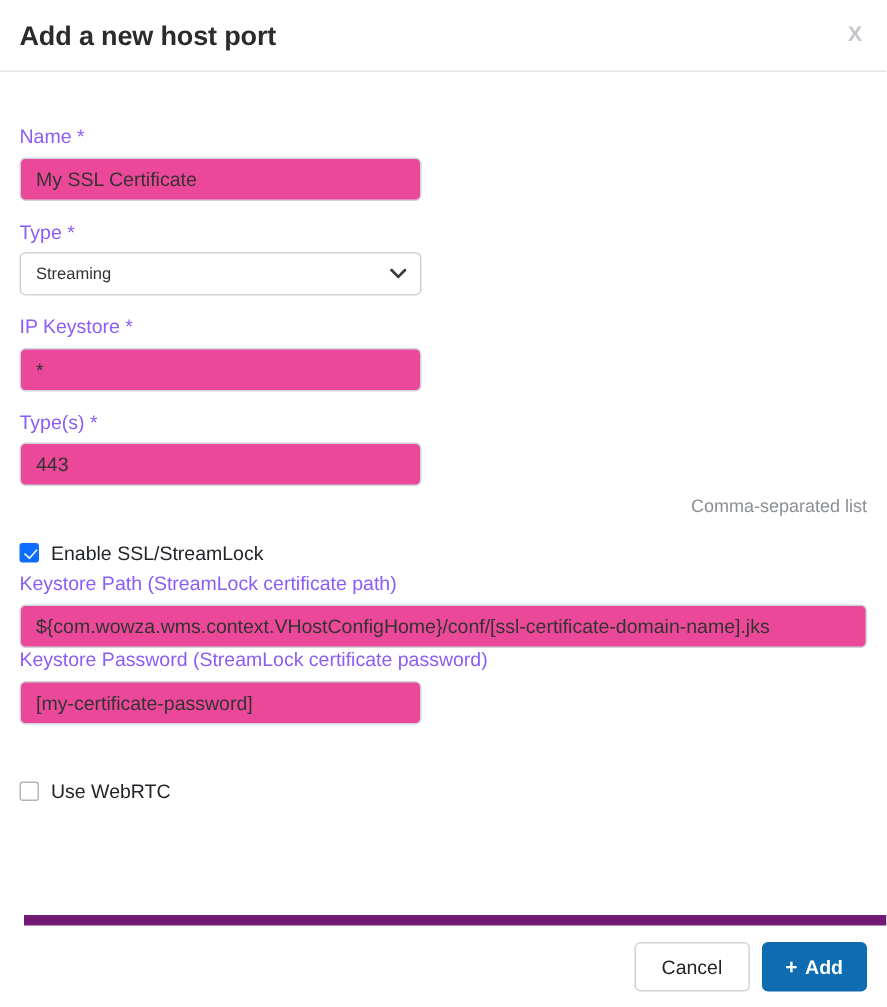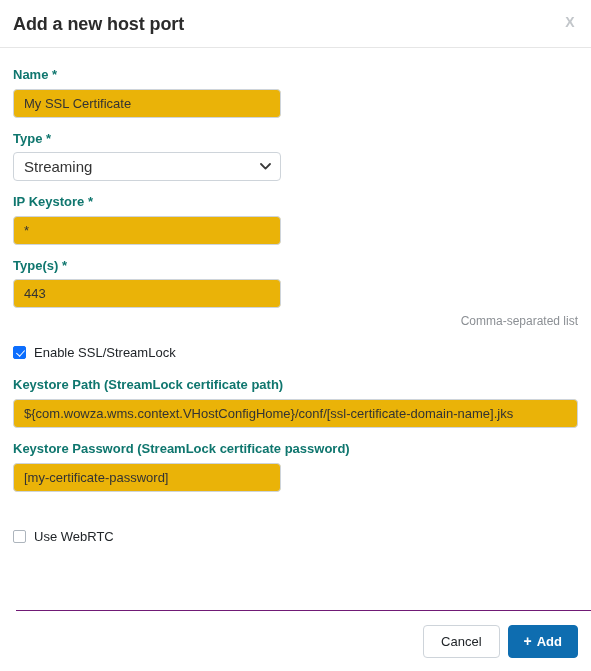--- a/index.html
+++ b/index.html
@@ -16,20 +16,21 @@
     overflow: hidden;
   }
 
   .dialog {
     width: 591px;
     height: 671px;
     background: #ffffff;
     display: flex;
     flex-direction: column;
     position: relative;
+    gap: 16px;
   }
 
   
   .dialog-header {
     height: 48px;
     flex: 0 0 48px;
     border-bottom: 1px solid #e6e6e6;
     display: flex;
     align-items: center;
     padding: 0 14px 0 13px;
@@ -69,32 +70,32 @@
     padding: 19px 13px 0 13px;
     overflow: hidden;
   }
 
   .field-group {
     margin-bottom: 0;
   }
   .field-label {
     display: block;
     font-size: 13px;
-    font-weight: bold;
-    color: #0f766e;
+    font-weight: normal;
+    color: #8b5cf6;
     margin: 0 0 6px 0;
     line-height: 1.2;
   }
   .text-input {
     display: block;
     width: 268px;
     height: 29px;
     border: 1px solid #ced4da;
     border-radius: 4px;
-    background: #eab308;
+    background: #ec4899;
     font-size: 13px;
     font-family: "Liberation Sans", sans-serif;
     color: #333333;
     padding: 0 10px;
     outline: none;
     line-height: 27px;
   }
   .text-input.wide {
     width: 565px;
   }
@@ -105,21 +106,21 @@
     width: 268px;
     height: 29px;
   }
   select.select-input {
     display: block;
     width: 268px;
     height: 29px;
     border: 1px solid #ced4da;
     border-radius: 4px;
     background: #ffffff;
-    font-size: 15px;
+    font-size: 11px;
     font-family: "Liberation Sans", sans-serif;
     color: #333333;
     padding: 0 26px 0 10px;
     outline: none;
     appearance: none;
     -webkit-appearance: none;
     -moz-appearance: none;
     cursor: pointer;
   }
   .select-arrow {
@@ -181,28 +182,28 @@
     border-width: 0 1.8px 1.8px 0;
     transform: rotate(42deg);
   }
   .check-label {
     font-size: 13px;
     color: #212529;
     line-height: 1.2;
     cursor: pointer;
   }
 
-  .ssl-section { margin-top: 17px; }
-  .pw-section  { margin-top: 13px; }
+  .ssl-section { margin-top: 5px; }
+  .pw-section  { margin-top: 0; }
 
   
   .dialog-footer {
     flex: 0 0 61px;
     height: 61px;
-    border-top: 1px solid #701a75;
+    border-top: 7px solid #701a75;
     display: flex;
     align-items: center;
     justify-content: flex-end;
     gap: 8px;
     padding: 0 13px 0 0;
     margin-left: 16px;
   }
   .btn {
     font-family: "Liberation Sans", sans-serif;
     font-size: 13px;

